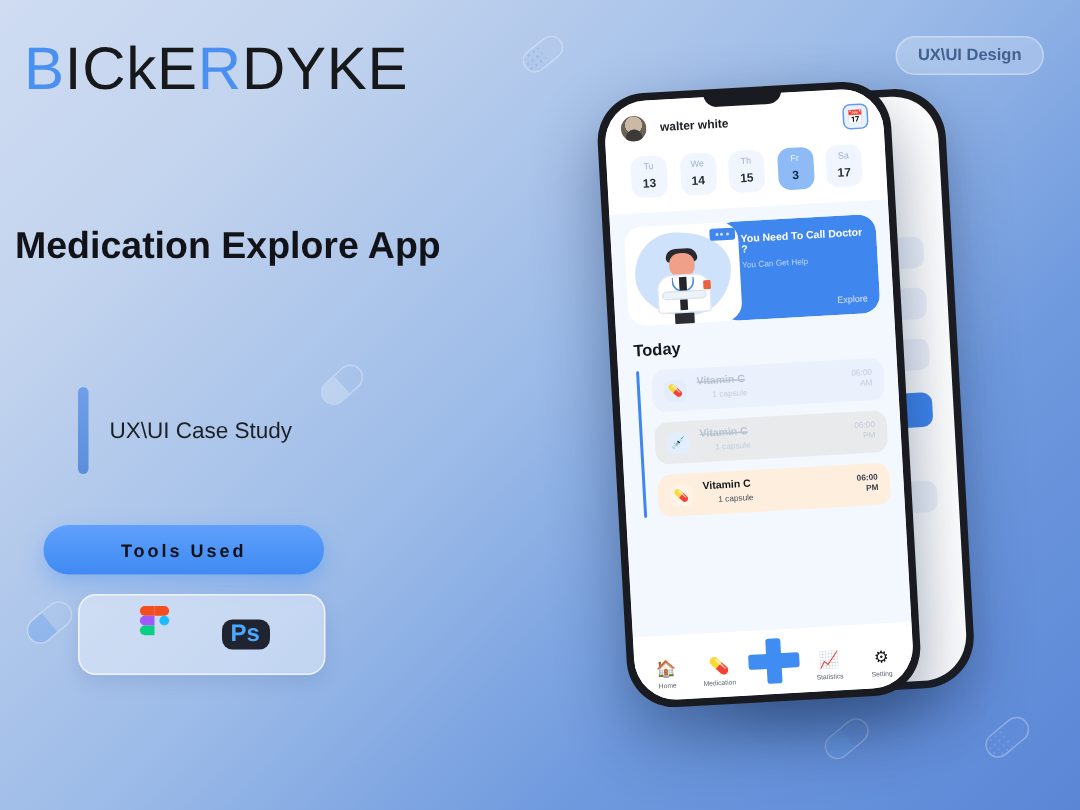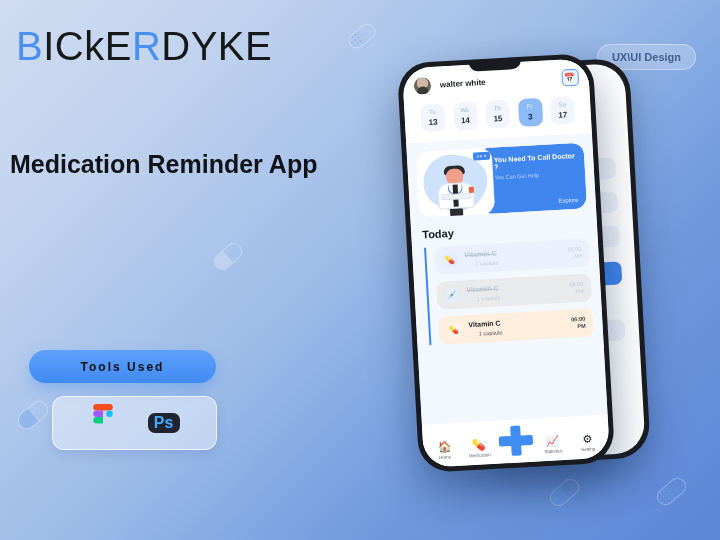--- a/index.html
+++ b/index.html
@@ -80,21 +80,21 @@
     color: #4aa8ff;
     font-size: 16px; font-weight: bold;
     display: flex; align-items: center; justify-content: center;
   }
   
   .badge {
     position: absolute; right: 24px; top: 24px;
     padding: 6px 14px; border-radius: 14px;
     background: rgba(255,255,255,0.22);
     border: 1px solid rgba(255,255,255,0.35);
-    color: #43618f; font-size: 11px; font-weight: bold; margin-top: 20px;
+    color: #43618f; font-size: 11px; font-weight: bold;
   }
   
   .phone-back {
     position: absolute; left: 470px; top: 62px;
     width: 170px; height: 400px;
     border-radius: 34px;
     background: #1b1d22;
     padding: 5px;
     transform: rotate(-3.2deg);
     box-shadow: 0 16px 38px rgba(20,40,80,.35);
@@ -258,22 +258,26 @@
       <div class="half"></div>
     </div>
   <div class="pill dots" style="left:655px; top:483px; width:33px; height:17px; transform:rotate(-40deg);">
       <div class="half"></div>
     </div>
 
   <div class="logo"><span class="accent">B</span><span>ICkE</span><span class="accent">R</span><span>DYKE</span></div>
 
   <div class="badge">UX\UI Design</div>
 
-  <h1 class="headline">Medication Reminder App</h1>
-
+  <h1 class="headline">Medication Explore App</h1>
+
+  <div class="case-study">
+    <div class="bar"></div>
+    <div class="txt">UX\UI Case Study</div>
+  </div>
 
   <button class="tools-btn">Tools Used</button>
 
   <div class="tools-card">
     <svg width="26" height="38" viewBox="0 0 26 38">
       <path d="M6.5 0h6.5v6.5H6.5a3.25 3.25 0 0 1 0-6.5z" fill="#f24e1e"></path>
       <path d="M13 0h6.5a3.25 3.25 0 0 1 0 6.5H13z" fill="#f24e1e"></path>
       <path d="M6.5 6.5h6.5V13H6.5a3.25 3.25 0 0 1 0-6.5z" fill="#a259ff"></path>
       <circle cx="19.5" cy="9.75" r="3.25" fill="#1abcfe"></circle>
       <path d="M6.5 13h6.5v6.5H6.5a3.25 3.25 0 0 1 0-6.5z" fill="#0acf83"></path>

